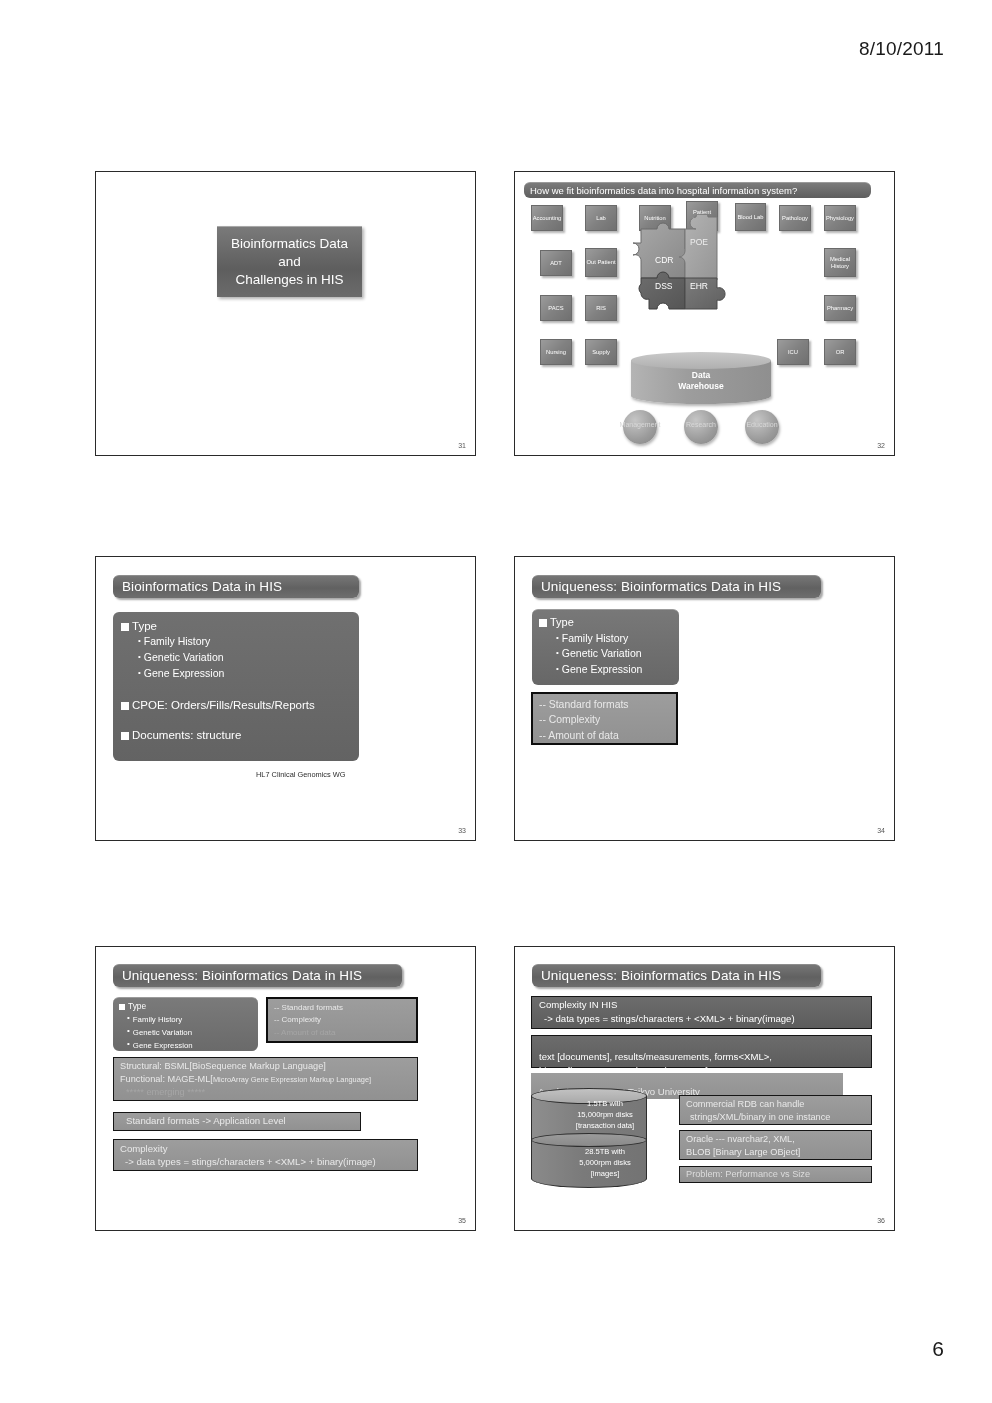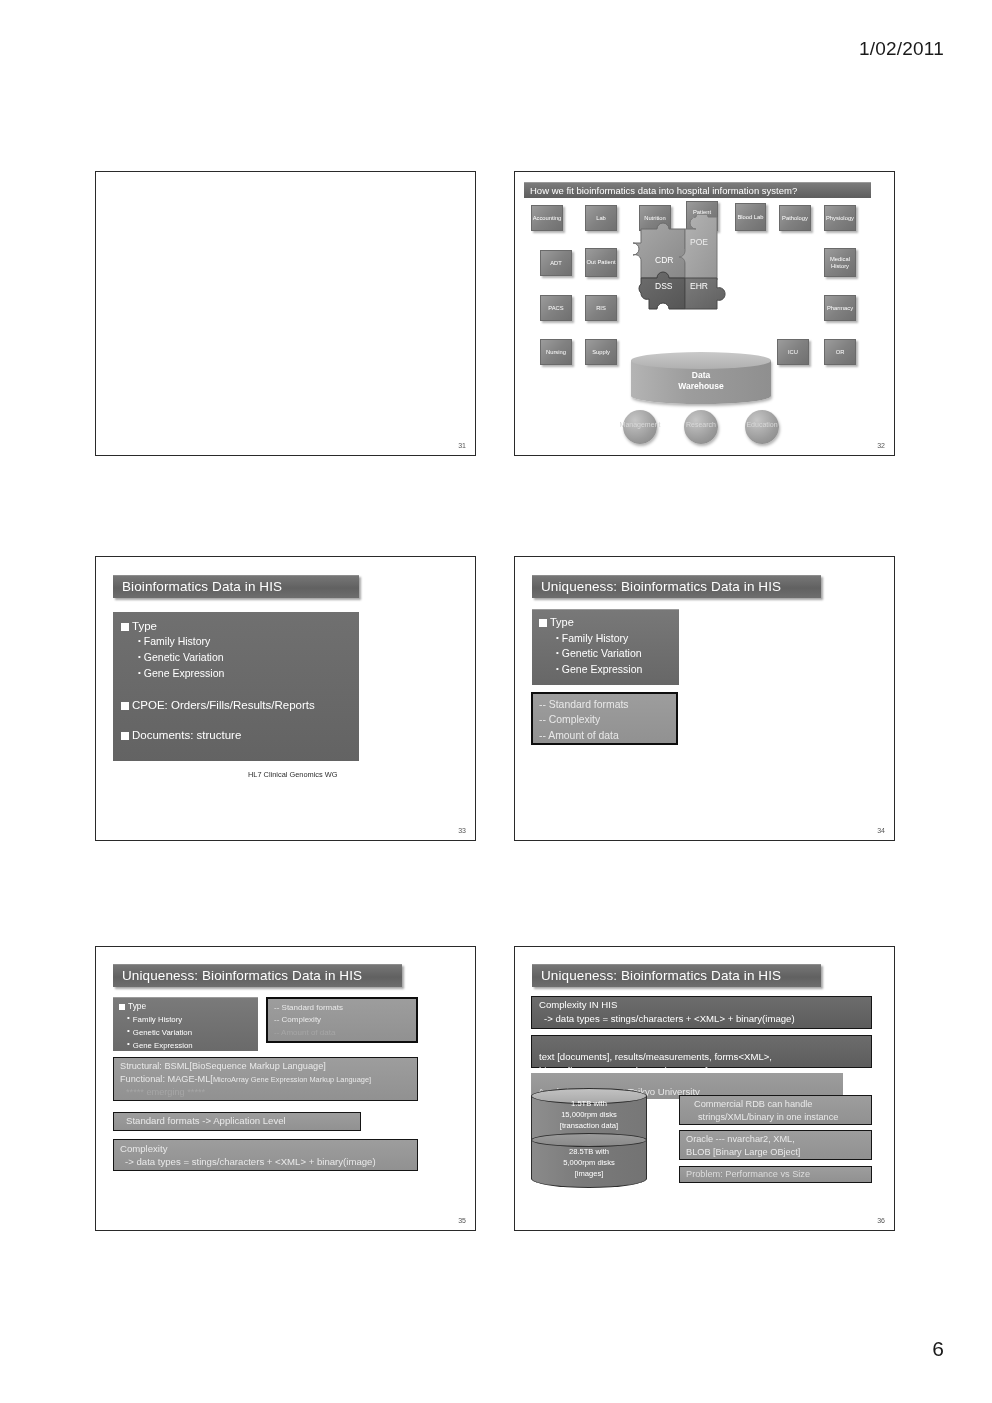--- a/index.html
+++ b/index.html
@@ -38,20 +38,21 @@
     position:absolute;right:9px;bottom:6px;
     font-size:7px;color:#555;
   }
 
   
   .bar{
     position:absolute;
     background:linear-gradient(to bottom,#6e6e6e 0%,#5c5c5c 55%,#6a6a6a 100%);
     color:#fff;
     box-sizing:border-box;
+    border-radius:6px;
   }
   .shadowed{box-shadow:2px 2px 2px rgba(0,0,0,.35);}
 
   .title-bar{
     font-size:13.5px;
     padding:3px 8px 4px 9px;
     letter-spacing:.1px;
     background:linear-gradient(to bottom,#767676 0%,#616161 55%,#6e6e6e 100%);
     border-top:1px solid #8d8d8d;
   }
@@ -132,21 +133,21 @@
   }
   .textbox.pale{
     background:linear-gradient(to bottom,#9d9d9d,#919191);
     color:#e9e9e9;
   }
   .textbox.noborder{border:none;}
   .faded{color:#a6a6a6;}
   .tiny{font-size:7.4px;}
 
   .hl7{
-    position:absolute;font-size:7.4px;color:#2c2c2c;
+    position:absolute;font-size:7.4px;color:#2c2c2c;margin-left:8px;
   }
 
   
   .cyl2{position:absolute;left:16px;top:141px;width:116px;height:106px;}
   .cyl2 .c-top{
     position:absolute;left:0;top:0;width:100%;height:16px;
     background:linear-gradient(to bottom,#c2c2c2,#a9a9a9);
     border:1px solid #2e2e2e;border-radius:50%;box-sizing:border-box;
   }
   .cyl2 .c-mid{
@@ -162,33 +163,38 @@
   }
   .cyl2 .c-bot{
     position:absolute;left:0;top:52px;width:100%;height:48px;
     background:linear-gradient(to right,#8a8a8a,#7a7a7a 45%,#737373);
     border-left:1px solid #2e2e2e;border-right:1px solid #2e2e2e;
     border-bottom:1px solid #2e2e2e;
     border-radius:0 0 50% 50%/0 0 20% 20%;
     box-sizing:border-box;
   }
   .cyl2 .t1,.cyl2 .t2{
-    position:absolute;left:0;width:100%;text-align:center;
+    position:absolute;left:16px;width:100%;text-align:center;
     color:#fff;font-size:7.6px;line-height:1.45;
   }
   .cyl2 .t1{top:10px;}
   .cyl2 .t2{top:58px;}
 </style>
 </head>
 <body>
 
-<div class="page-header">1/02/2011</div>
+<div class="page-header">8/10/2011</div>
 <div class="page-footer">6</div>
 
 <div class="slide s31">
+  <div class="title-card">
+    <div>Bioinformatics Data</div>
+    <div>and</div>
+    <div>Challenges in HIS</div>
+  </div>
   <div class="slide-num">31</div>
 </div>
 
 <div class="slide s32">
   <div class="bar hdr">How we fit bioinformatics data into hospital information system?</div>
 
   <div class="node" style="left:16px;top:33px;width:32px;height:26px;">
       <span>Accounting</span>
     </div>
   <div class="node" style="left:70px;top:33px;width:32px;height:26px;">
@@ -408,21 +414,21 @@
       <div>15,000rpm disks</div>
       <div>[transaction data]</div>
     </div>
     <div class="t2">
       <div>28.5TB with</div>
       <div>5,000rpm disks</div>
       <div>[images]</div>
     </div>
   </div>
 
-  <div class="textbox pale" style="left:164px;top:148px;width:193px;height:30px;padding:2px 14px;font-size:9.2px;line-height:1.42;">
+  <div class="textbox pale" style="left:164px;top:148px;width:193px;height:30px;padding:2px 6px;font-size:9.2px;line-height:1.42;">
     <div>Commercial RDB can handle</div>
     <div style="padding-left:4px;">strings/XML/binary in one instance</div>
   </div>
 
   <div class="textbox pale" style="left:164px;top:183px;width:193px;height:30px;padding:2px 6px;font-size:9.2px;line-height:1.42;">
     <div>Oracle --- nvarchar2, XML,</div>
     <div>BLOB [Binary Large OBject]</div>
   </div>
 
   <div class="textbox pale" style="left:164px;top:219px;width:193px;height:17px;padding:1px 6px;font-size:9.2px;color:#dcdcdc;">Problem: Performance vs Size</div>

